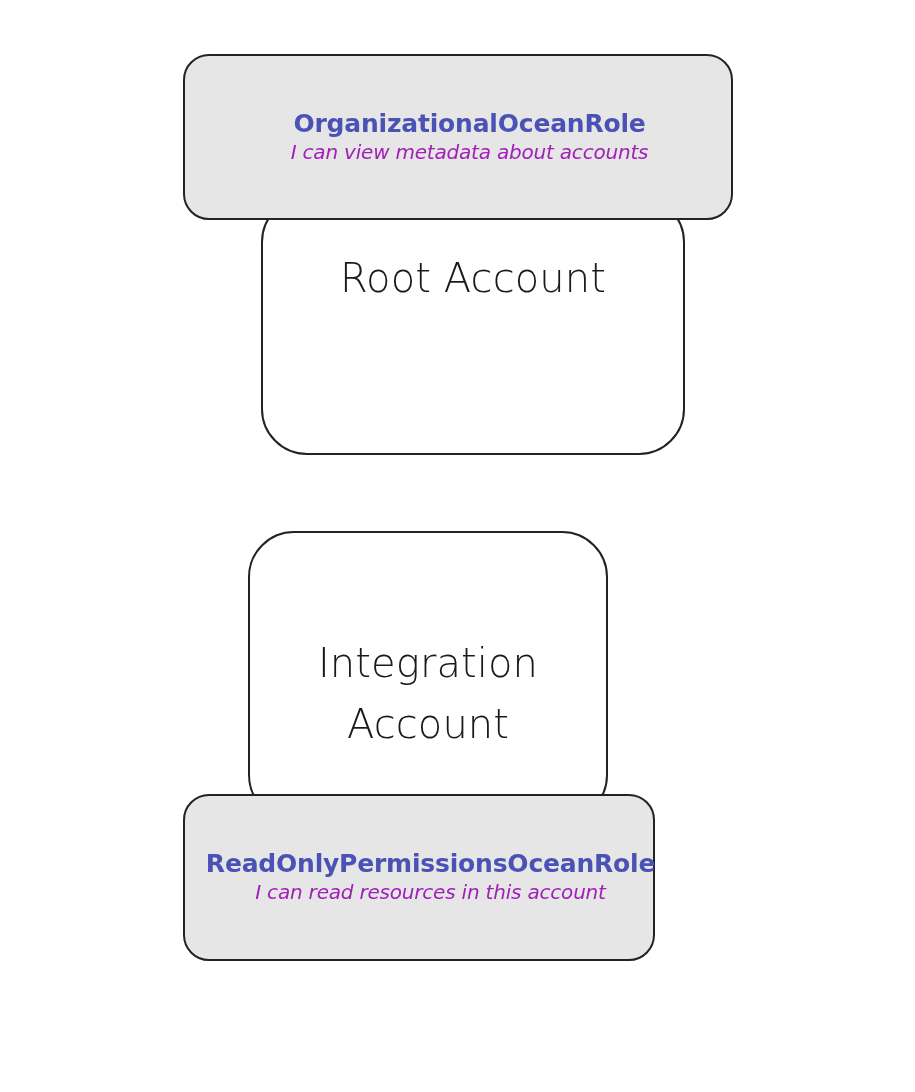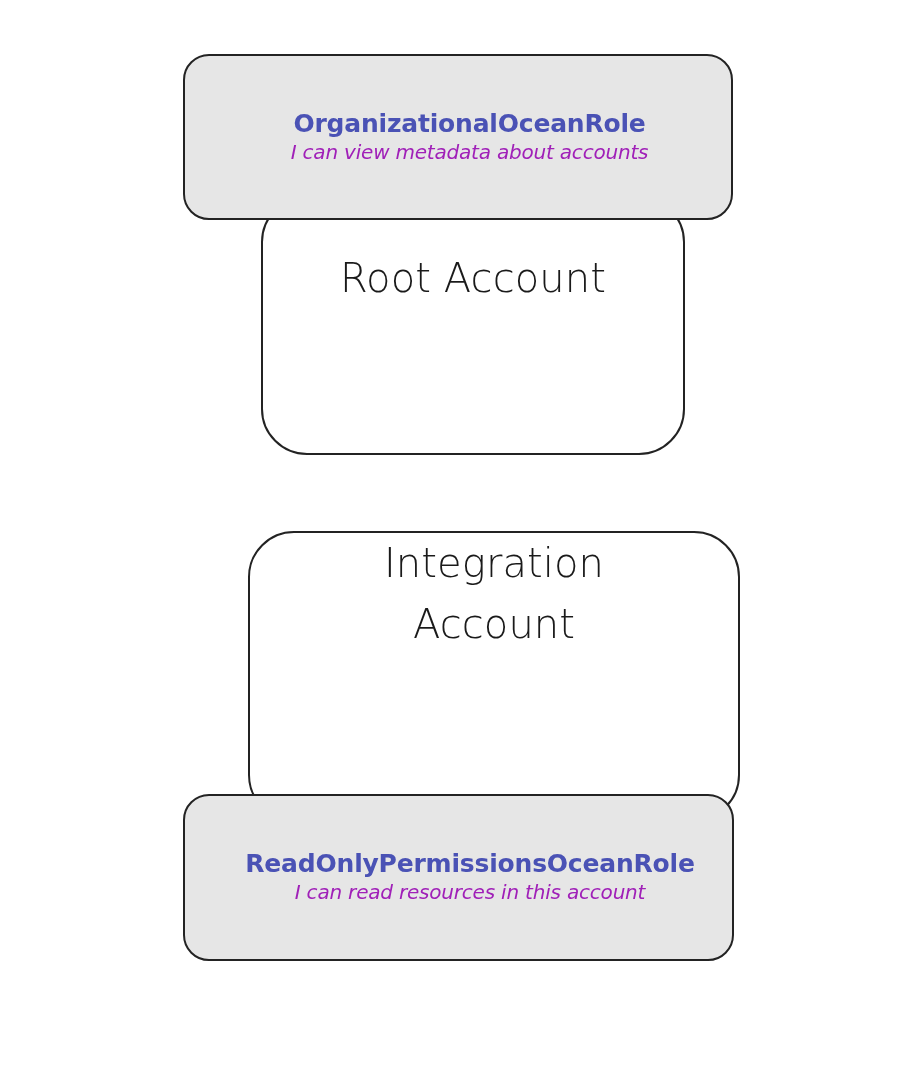--- a/index.html
+++ b/index.html
@@ -88,27 +88,28 @@
   }
   #organizational-role-box {
     left: 183px;
     top: 54px;
     width: 550px;
     height: 166px;
   }
   #integration-account-box {
     left: 248px;
     top: 531px;
-    width: 492px;
+    width: 360px;
     height: 290px;
+    padding-top: 100px;
   }
   #readonly-role-box {
     left: 183px;
     top: 794px;
-    width: 551px;
+    width: 472px;
     height: 167px;
   }
 </style>
 </head>
 <body>
 
 <div id="diagram-canvas">
 
   <div class="account-box" id="root-account-box">
     <span class="account-label">Root Account</span>

